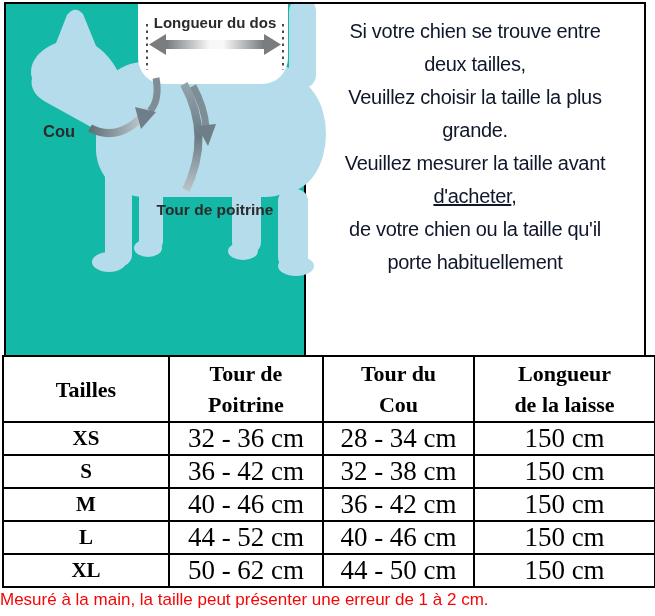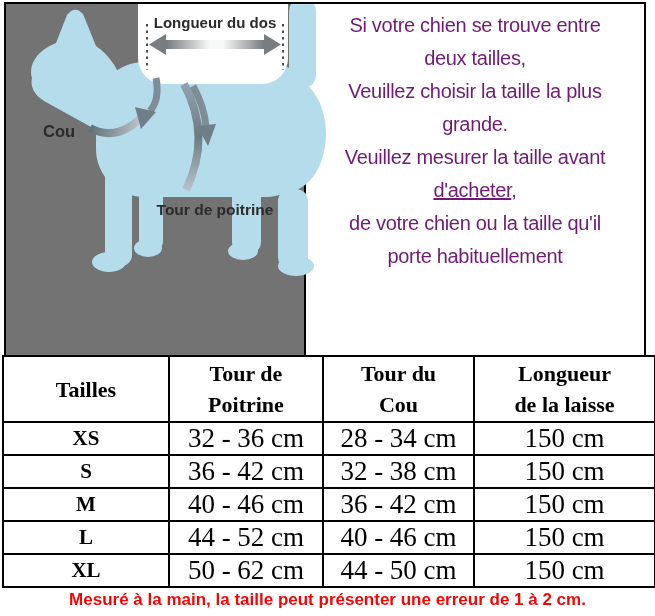--- a/index.html
+++ b/index.html
@@ -20,32 +20,32 @@
     display:flex;
     margin:2px 9px 0 4px;
     border:2px solid #000;
     border-bottom:none;
     height:353px;
   }
   .dog-panel{
     width:300px;
     border-right:2px solid #000;
     position:relative;
-    background:#737373;
+    background:#14b8a6;
     flex:none;
   }
   .dog-panel svg{display:block;}
   .text-panel{
     flex:1;
-    padding-top:5px;
+    padding-top:11px;
     text-align:center;
     font-size:20px;
     line-height:33px;
     letter-spacing:-0.3px;
-    color:#701a75;
+    color:#0f172a;
     overflow:hidden;
   }
   .text-panel div{white-space:nowrap;}
   .text-panel span.u{text-decoration:underline;}
   
   table.size-table{
     border-collapse:collapse;
     table-layout:fixed;
     width:652px;
     margin-left:2px;
@@ -69,23 +69,23 @@
     font-size:27px;
     font-weight:normal;
   }
   table.size-table td.size-col{
     font-weight:bold;
     font-size:21px;
   }
   
   .footnote{
     margin-top:2px;
-    text-align:center;
+    text-align:left;
     font-size:17px;
-    font-weight:bold;
+    font-weight:normal;
     color:var(--red);
     font-family:"Liberation Sans","DejaVu Sans",sans-serif;
   }
   
   .svg-label{
     font-family:"Liberation Sans","DejaVu Sans",sans-serif;
     font-weight:bold;
     fill:var(--label-dark);
   }
 </style>

